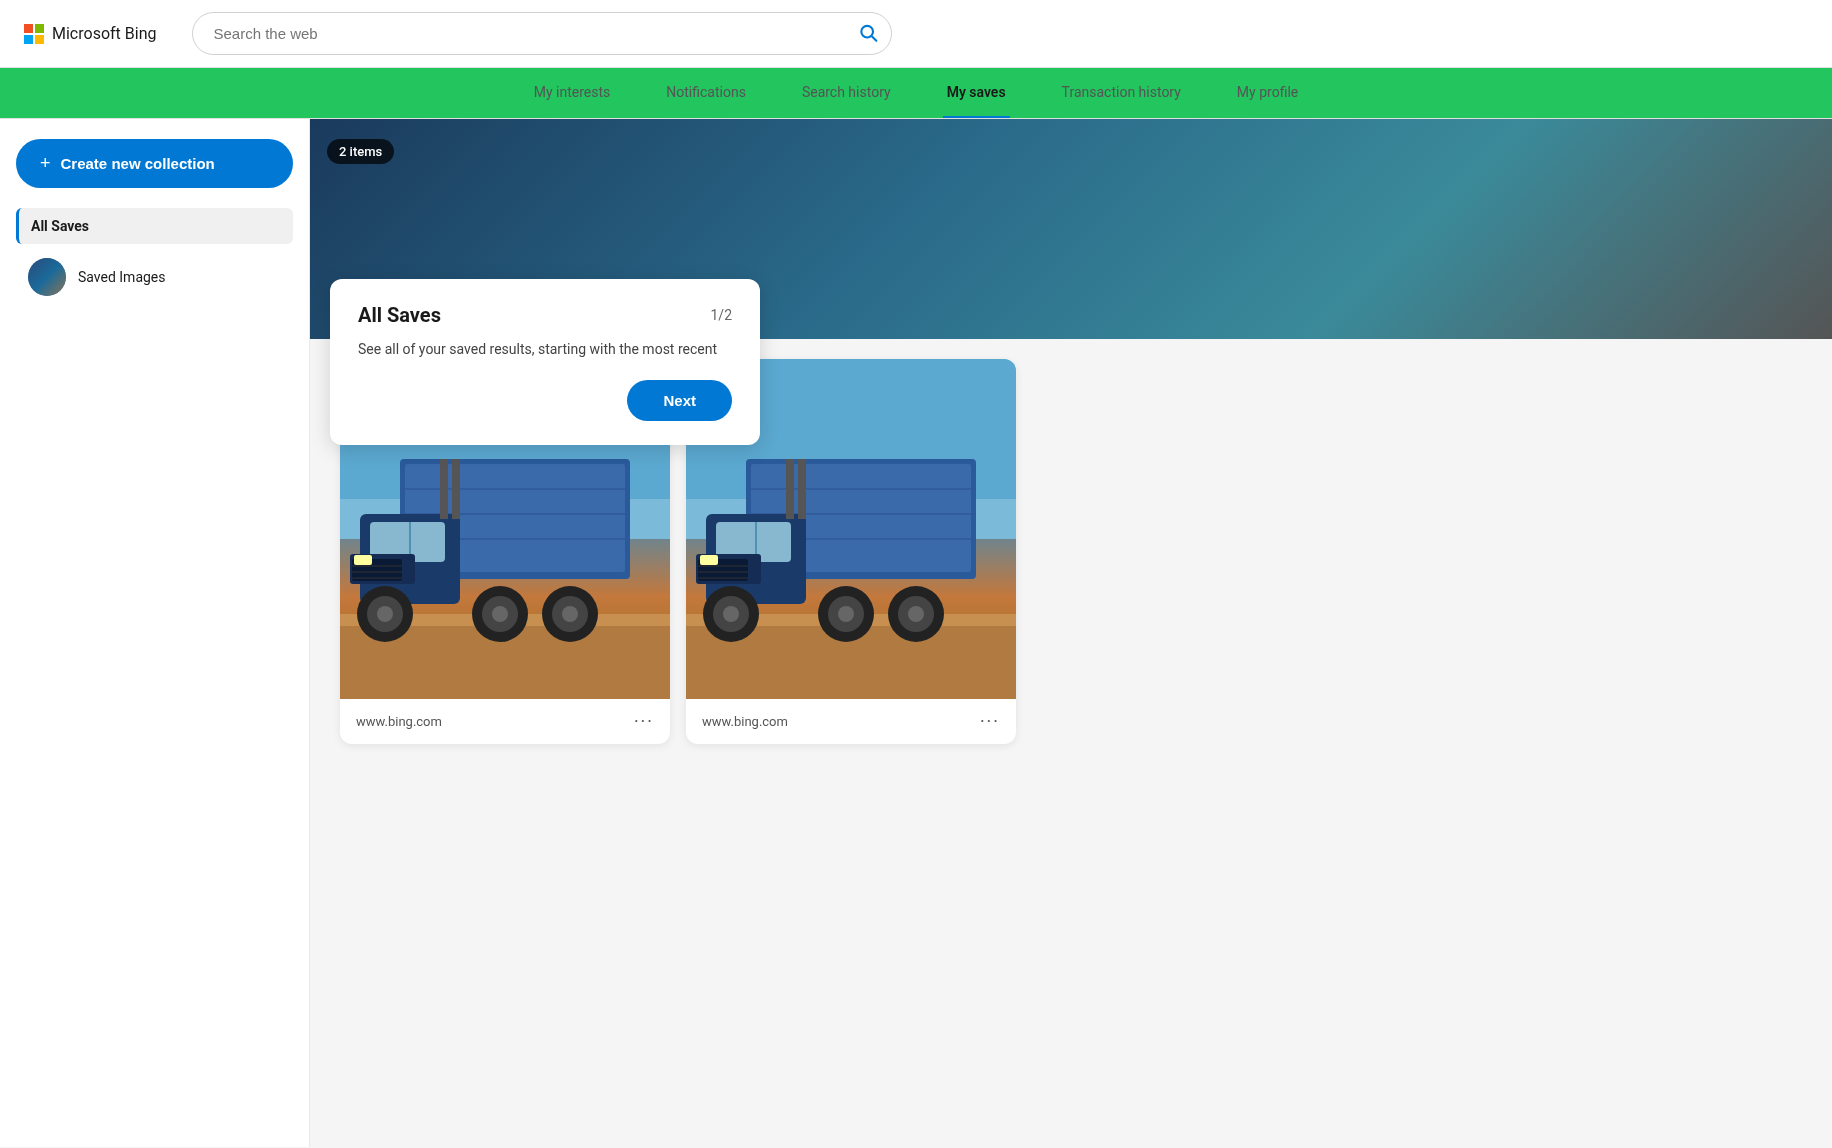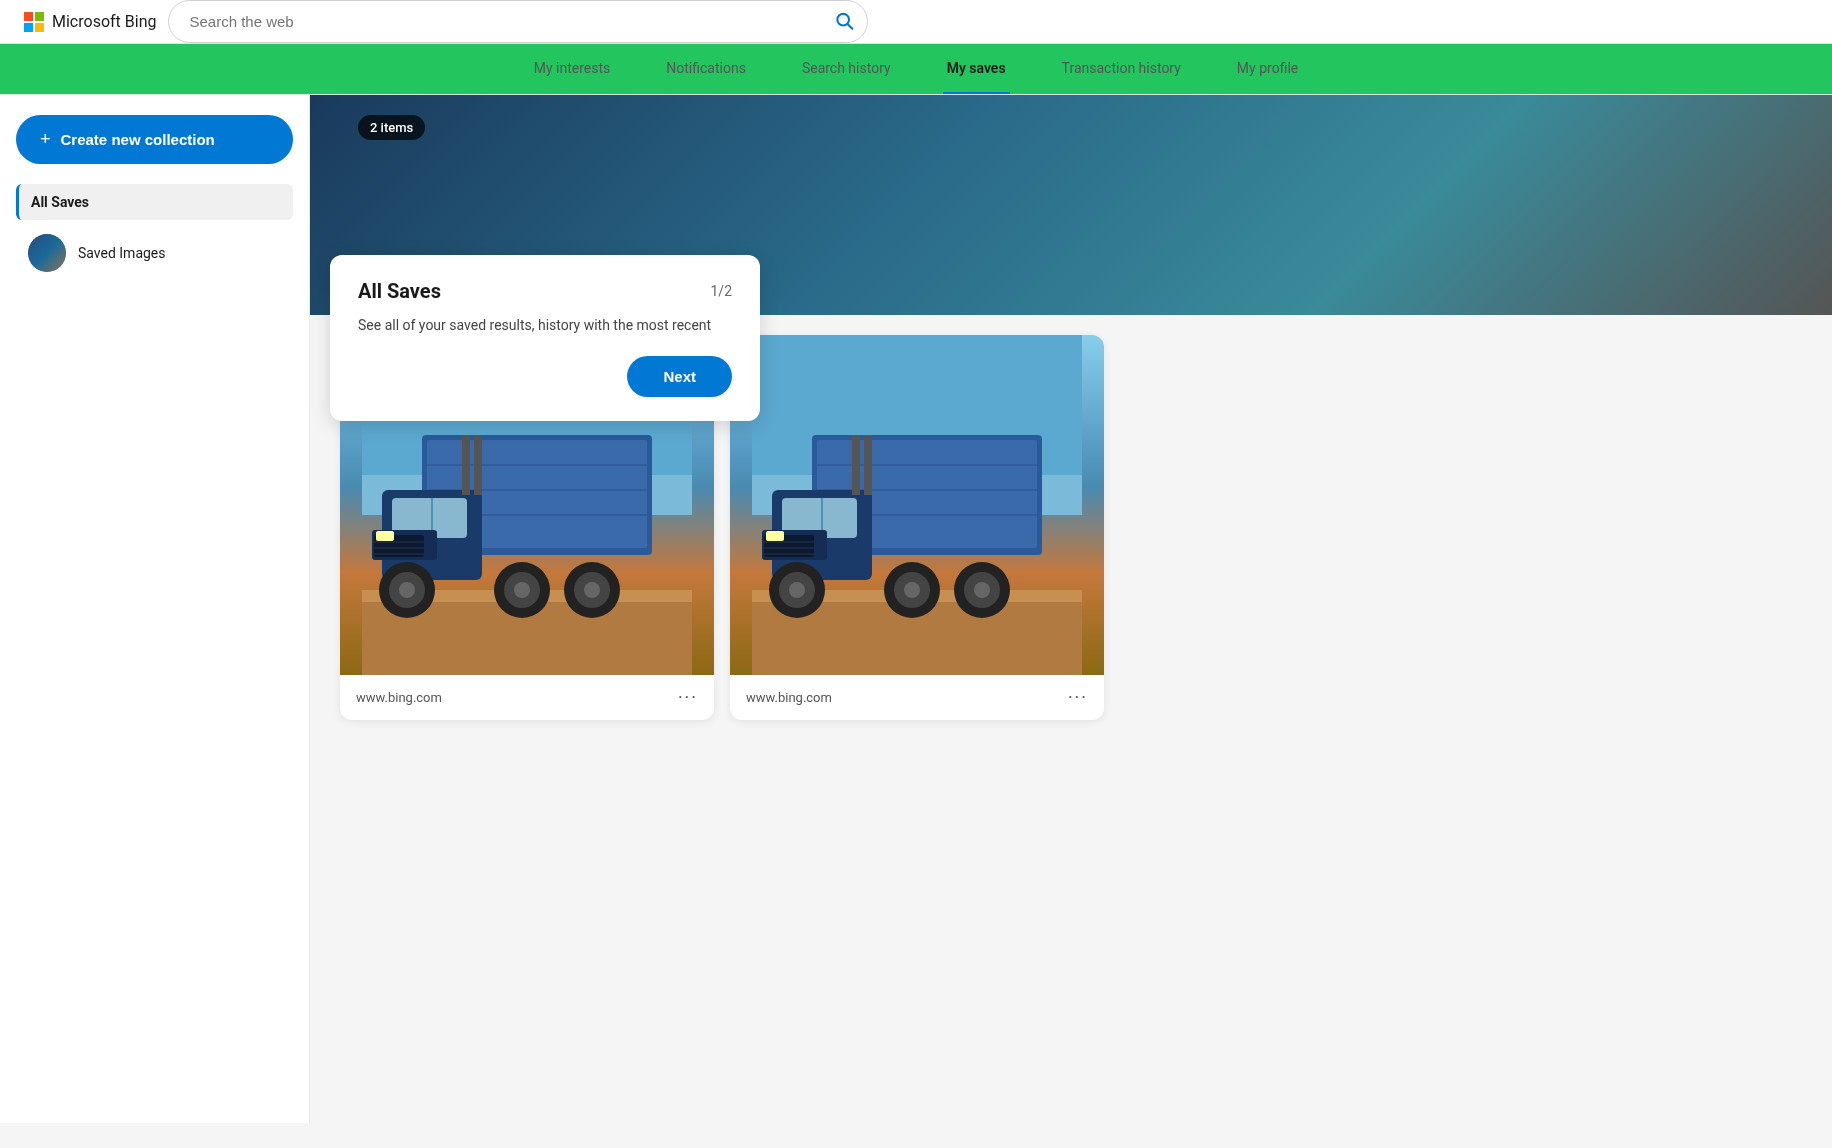--- a/index.html
+++ b/index.html
@@ -1,19 +1,19 @@
 <!DOCTYPE html>
 <html><head>
   <meta charset="utf-8">
   <style>
     * { margin: 0; padding: 0; box-sizing: border-box; }
     body { font-family: -apple-system, BlinkMacSystemFont, 'Segoe UI', Roboto, sans-serif; background: #f5f5f5; width: 1832px; min-height: 1148px; overflow-x: hidden; }
 
     
-    .header { background: white; padding: 0 24px; display: flex; align-items: center; gap: 12px; border-bottom: 1px solid #e0e0e0; }
+    .header { background: white; padding: 12px 24px; display: flex; align-items: center; gap: 36px; border-bottom: 1px solid #e0e0e0; }
     .logo-area { display: flex; align-items: center; gap: 8px; }
     .ms-logo { width: 20px; height: 20px; display: grid; grid-template-columns: 1fr 1fr; grid-template-rows: 1fr 1fr; gap: 2px; }
     .ms-logo-r { width: 9px; height: 9px; }
     .ms-logo-r.red { background: #f25022; }
     .ms-logo-r.green { background: #7fba00; }
     .ms-logo-r.blue { background: #00a4ef; }
     .ms-logo-r.yellow { background: #ffb900; }
     .logo-text { font-size: 16px; color: #1a1a1a; font-weight: 400; }
     .search-bar { flex: 1; max-width: 700px; position: relative; }
     .search-input { width: 100%; padding: 12px 50px 12px 20px; border: 1.5px solid #d0d0d0; border-radius: 25px; font-size: 15px; color: #666; outline: none; }
@@ -38,33 +38,33 @@
     .sidebar-avatar { width: 38px; height: 38px; border-radius: 50%; background: #4a6fa5; display: flex; align-items: center; justify-content: center; overflow: hidden; flex-shrink: 0; }
     .avatar-truck { width: 38px; height: 38px; background: linear-gradient(135deg, #2a4a7a 0%, #1a6a9a 50%, #8B7355 100%); border-radius: 50%; }
 
     
     .content-area { flex: 1; background: #f5f5f5; position: relative; overflow: hidden; }
 
     
     .hero-banner { width: 100%; height: 220px; background: linear-gradient(135deg, #1a3a5c 0%, #2a6a8a 40%, #3a8a9a 70%, #555555 100%); position: relative; }
 
     
-    .items-badge { position: absolute; top: 20px; left: 48px; background: rgba(0,0,0,0.7); color: white; padding: 5px 12px; border-radius: 20px; font-size: 13px; font-weight: 500; }
+    .items-badge { position: absolute; top: 20px; left: 17px; background: rgba(0,0,0,0.7); color: white; padding: 5px 12px; border-radius: 20px; font-size: 13px; font-weight: 500; }
 
     
     .tooltip-popup { position: absolute; top: 160px; left: 20px; background: white; border-radius: 12px; padding: 24px 28px; width: 430px; box-shadow: 0 4px 20px rgba(0,0,0,0.15); z-index: 10; }
     .tooltip-header { display: flex; justify-content: space-between; align-items: flex-start; margin-bottom: 12px; }
     .tooltip-title { font-size: 20px; font-weight: 700; color: #1a1a1a; }
     .tooltip-counter { font-size: 14px; color: #666; margin-top: 4px; }
     .tooltip-body { font-size: 14px; color: #444; line-height: 1.5; margin-bottom: 20px; }
     .tooltip-next-btn { background: #0078d4; color: white; border: none; border-radius: 25px; padding: 12px 36px; font-size: 15px; font-weight: 700; cursor: pointer; float: right; }
 
     
     .images-grid { display: flex; gap: 16px; padding: 20px 30px; flex-wrap: wrap; }
-    .image-card { background: white; border-radius: 12px; overflow: hidden; width: 374px; box-shadow: 0 2px 8px rgba(0,0,0,0.08); }
+    .image-card { background: white; border-radius: 12px; overflow: hidden; width: 330px; box-shadow: 0 2px 8px rgba(0,0,0,0.08); }
     .truck-image { width: 100%; height: 340px; background: linear-gradient(180deg, #87CEEB 0%, #5ba0c8 30%, #4a8ab0 45%, #c4783c 70%, #8B6914 100%); position: relative; overflow: hidden; }
     .truck-svg { width: 100%; height: 100%; }
     .image-card-footer { padding: 12px 16px; display: flex; justify-content: space-between; align-items: center; }
     .image-card-url { font-size: 13px; color: #555; }
     .image-card-menu { font-size: 18px; color: #555; cursor: pointer; letter-spacing: 2px; }
   </style>
 </head>
 <body>
 
 <div class="header">
@@ -122,21 +122,21 @@
 
     <div class="hero-banner">
       <div class="items-badge">2 items</div>
     </div>
 
     <div class="tooltip-popup">
       <div class="tooltip-header">
         <span class="tooltip-title">All Saves</span>
         <span class="tooltip-counter">1/2</span>
       </div>
-      <div class="tooltip-body">See all of your saved results, history with the most recent</div>
+      <div class="tooltip-body">See all of your saved results, starting with the most recent</div>
       <button class="tooltip-next-btn">Next</button>
       <div style="clear:both"></div>
     </div>
 
     <div class="images-grid">
 
       <div class="image-card">
         <div class="truck-image">
           <svg class="truck-svg" viewBox="0 0 330 340" xmlns="http://www.w3.org/2000/svg">
 

